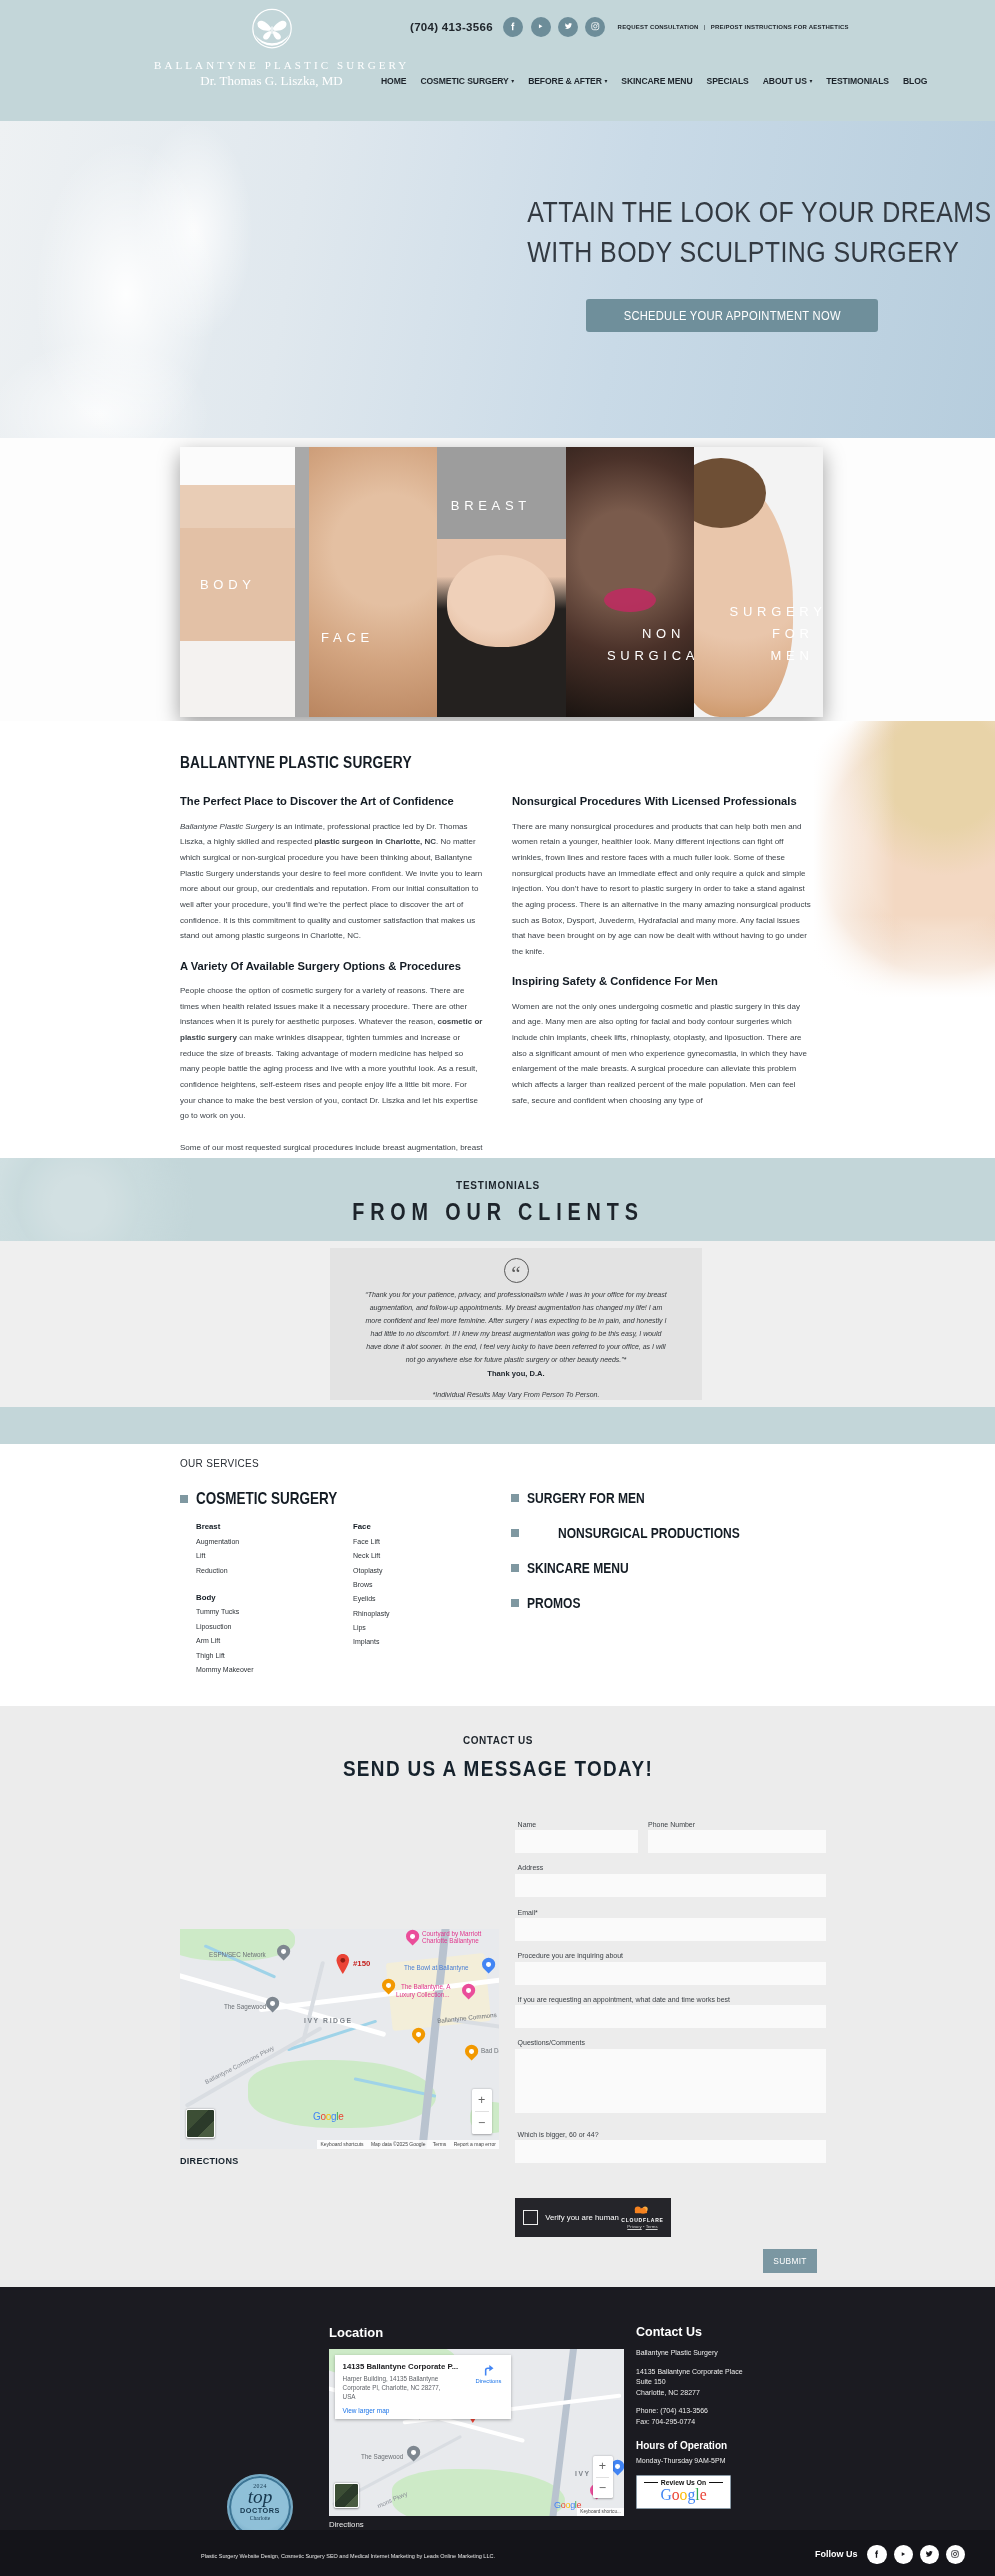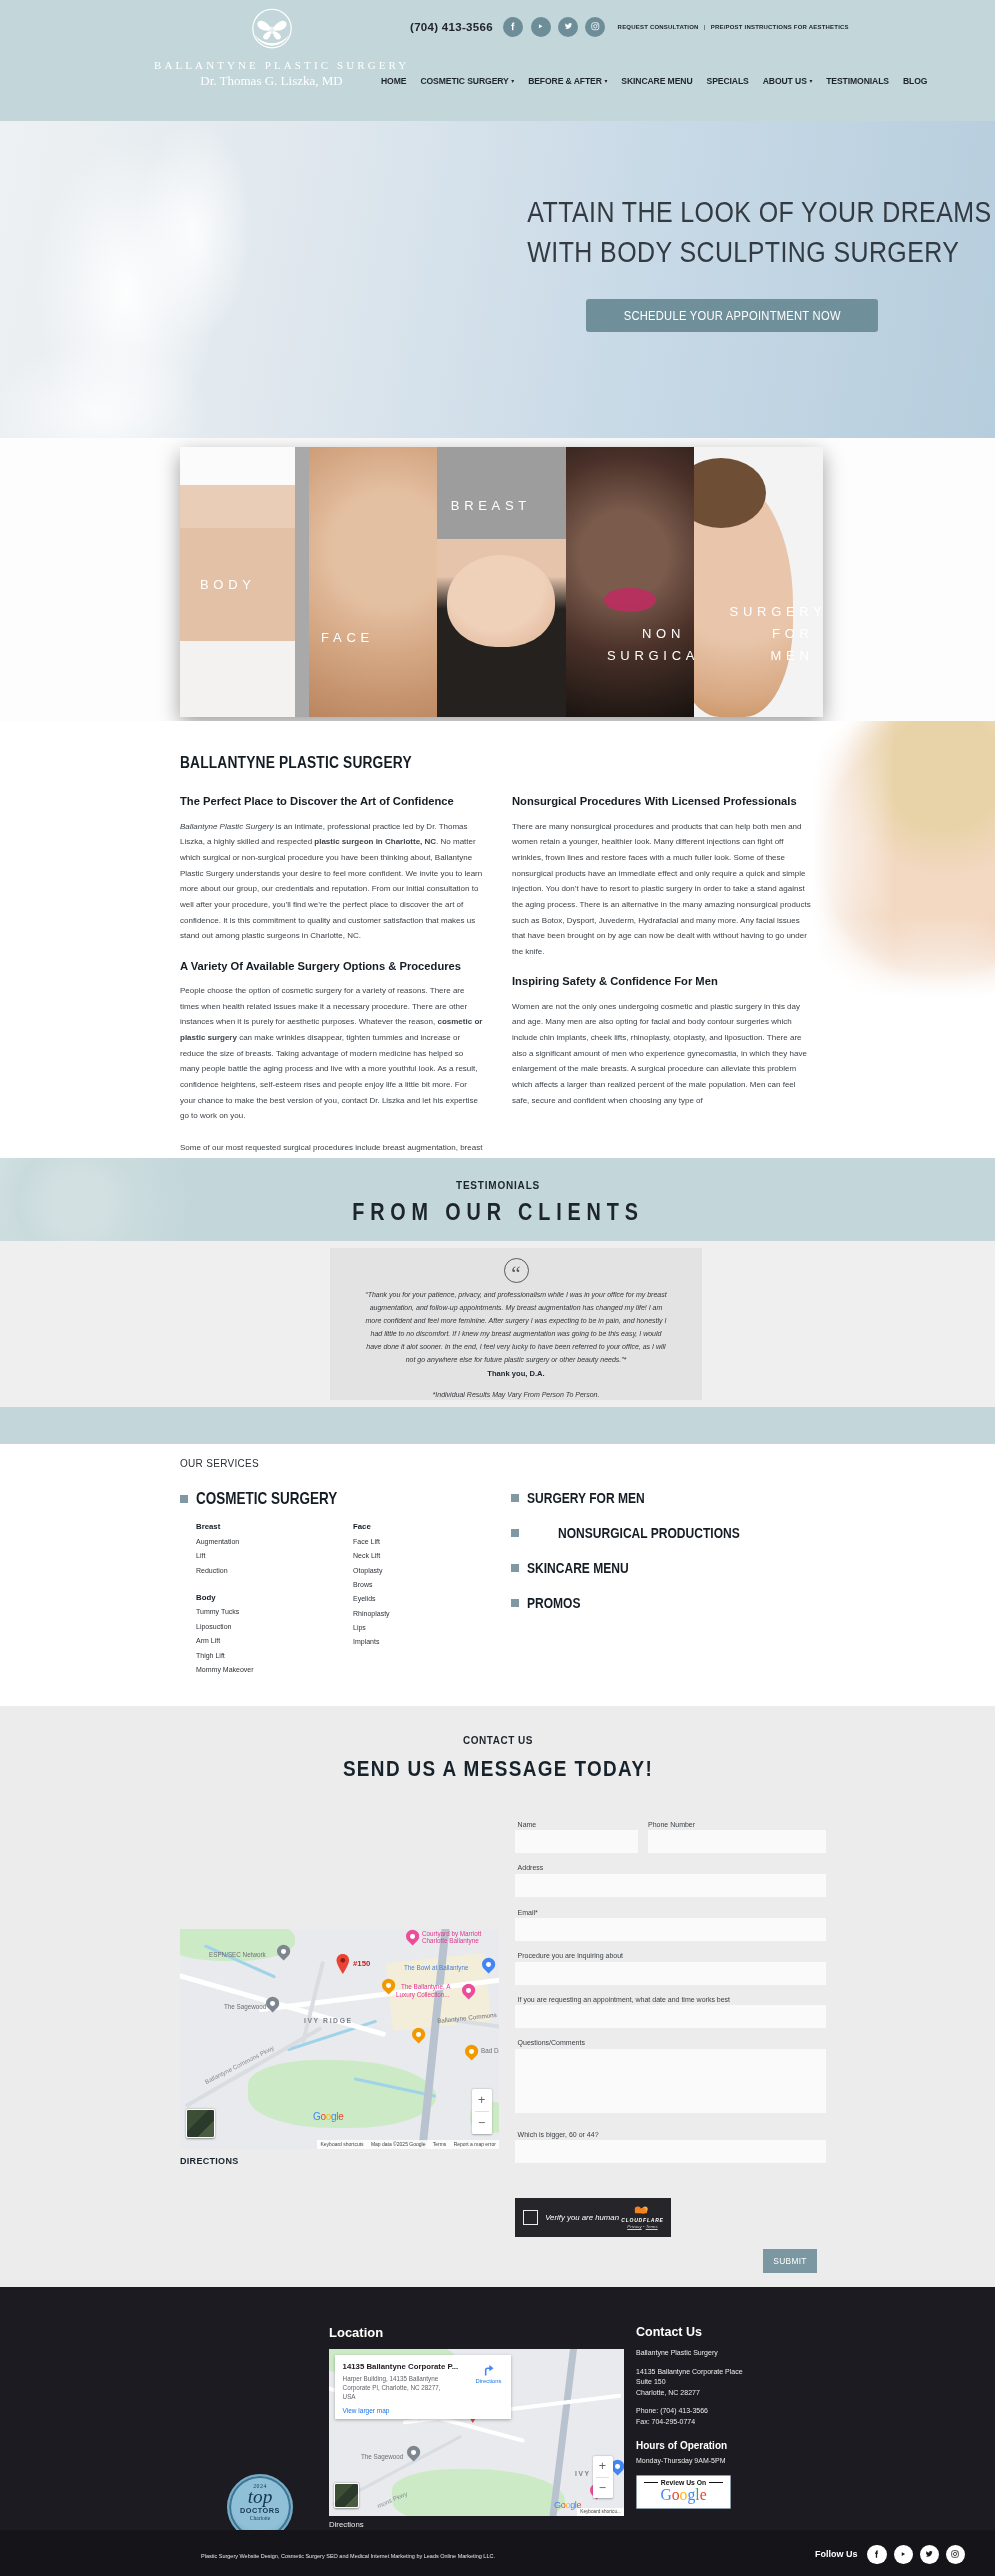--- a/index.html
+++ b/index.html
@@ -95,21 +95,21 @@
 
   
   .contact{height:581px;background:#ececec;}
   .c-kicker{width:100%;top:29px;text-align:center;font-size:10px;font-weight:700;color:#1d242b;letter-spacing:0.5px;}
   .c-title{width:100%;top:50px;text-align:center;font-size:22px;font-weight:700;color:#16222c;letter-spacing:1.6px;}
   .c-directions{left:180px;top:450px;font-size:9px;font-weight:700;color:#16222c;letter-spacing:0.3px;cursor:pointer;}
   .cform{left:515px;top:105px;width:311px;}
   .cform .flabel{position:absolute;font-size:7px;color:#3a3f44;}
   .cform input,.cform textarea{position:absolute;background:#fafafa;border:none;outline:none;box-sizing:border-box;font-size:7.8px;padding:3.1px 5.2px;color:#333;}
   .cform input{height:23px;}
-  .turnstile{position:absolute;left:0;top:387px;width:156px;height:39px;background:#25252a;display:flex;align-items:center;font-style:italic;}
+  .turnstile{position:absolute;left:0;top:387px;width:156px;height:39px;background:#25252a;display:flex;align-items:center;}
   .ts-check{width:12.5px;height:12.5px;border:1px solid #ececec;margin-left:8.4px;cursor:pointer;background:transparent;}
   .ts-label{color:#fff;font-size:7.8px;margin-left:7.3px;}
   .ts-right{margin-left:auto;margin-right:7.3px;text-align:center;}
   .ts-brand{color:#fff;font-size:5px;font-weight:700;letter-spacing:0.8px;margin-top:1px;}
   .ts-links{font-size:4.4px;color:#cfcfcf;margin-top:1px;}
   .ts-links span{text-decoration:underline;cursor:pointer;}
   .c-submit{position:absolute;left:248px;top:438px;width:54px;height:24px;background:#7b97a2;color:#fff;border:none;font-size:8.4px;letter-spacing:0.3px;cursor:pointer;}
 
   
   .map{background:#e8eaed;position:absolute;overflow:hidden;}

